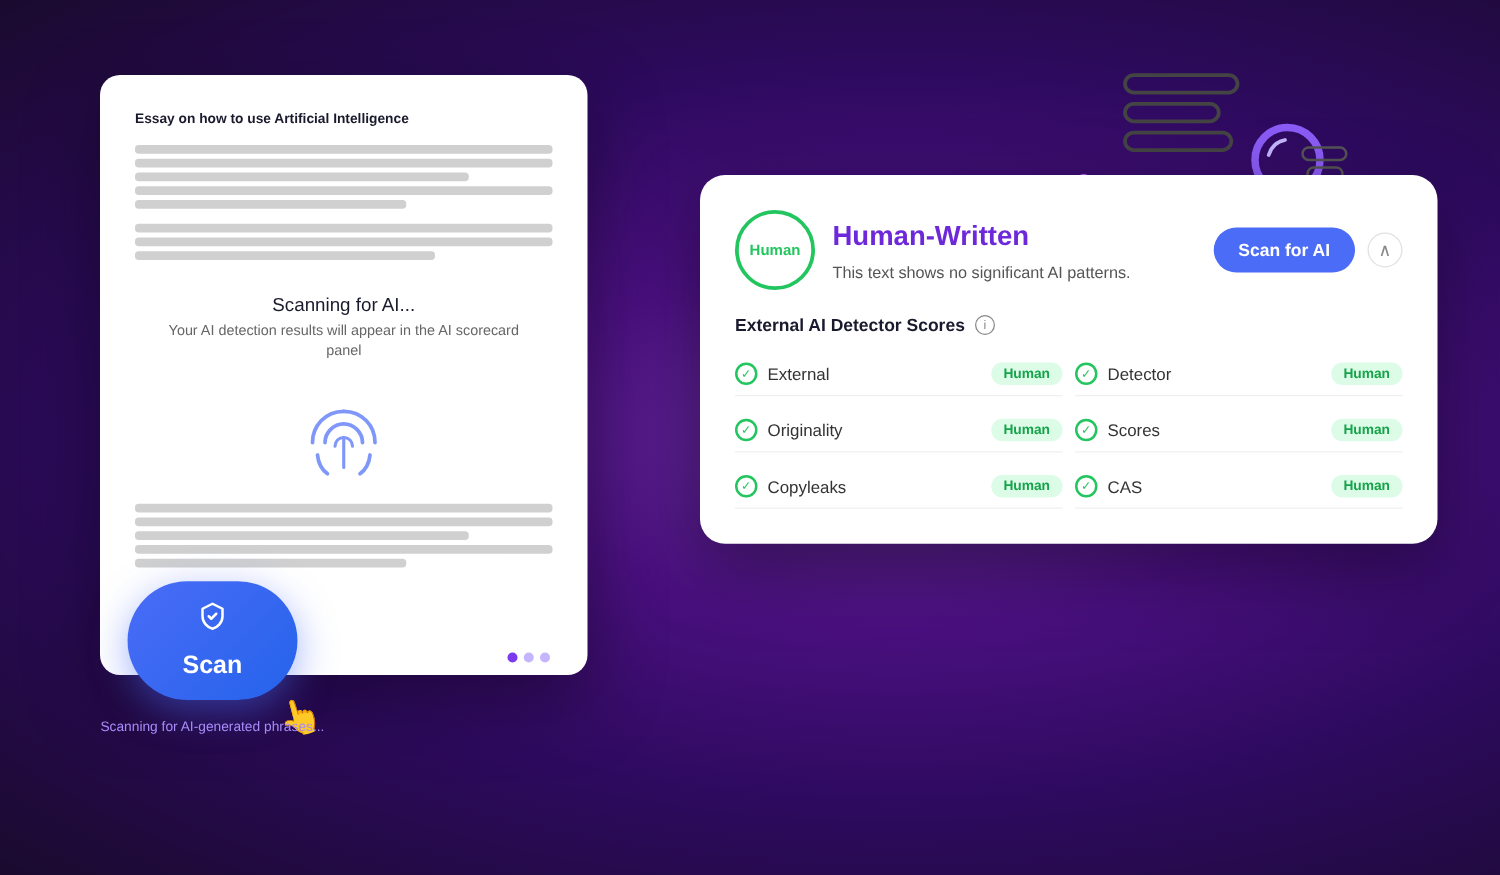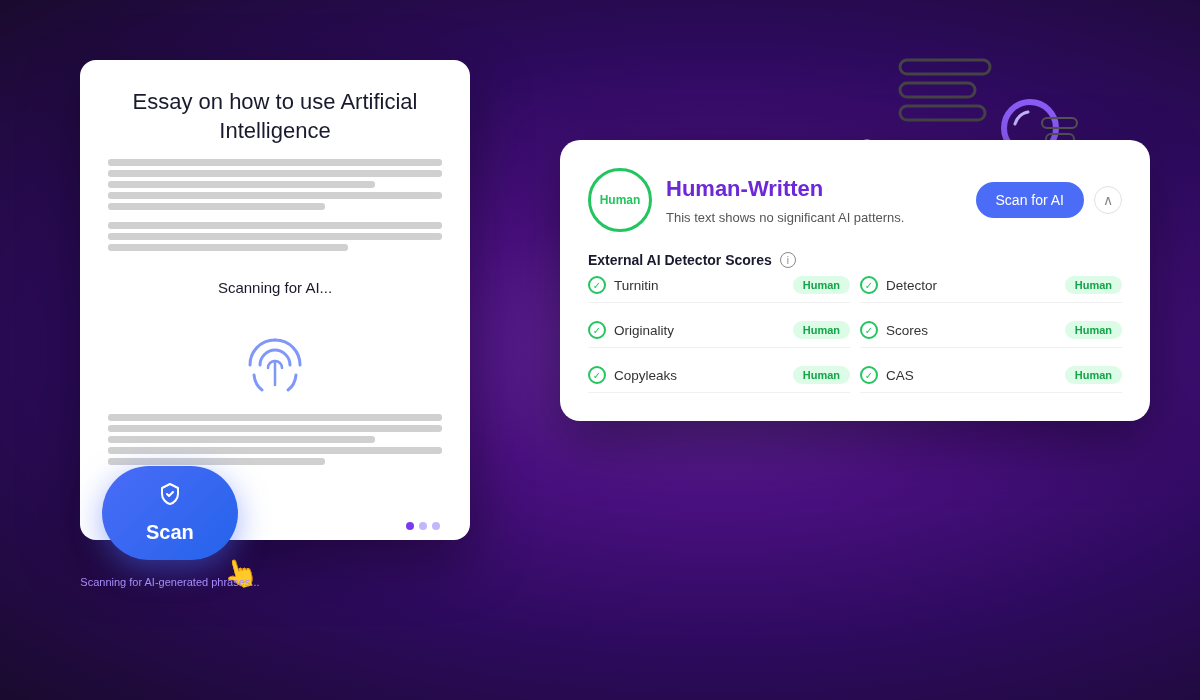--- a/index.html
+++ b/index.html
@@ -40,26 +40,25 @@
       height: 480px;
       background: white;
       border-radius: 16px;
       padding: 28px 28px 20px;
       box-shadow: 0 20px 60px rgba(0,0,0,0.4);
       overflow: hidden;
       z-index: 2;
     }
 
     .doc-title {
-      font-size: 22px;
-      font-weight: 400;
+      font-size: 11px;
+      font-weight: 700;
       color: #1a1a2e;
       margin-bottom: 14px;
       line-height: 1.3;
-      text-align: center;
     }
 
     .doc-text-lines {
       display: flex;
       flex-direction: column;
       gap: 4px;
       margin-bottom: 12px;
     }
 
     .doc-line {
@@ -235,21 +234,21 @@
       gap: 10px;
     }
 
     .scan-ai-btn {
       background: #4a6cf7;
       color: white;
       border: none;
       border-radius: 50px;
       padding: 10px 20px;
       font-size: 14px;
-      font-weight: 400;
+      font-weight: 700;
       cursor: pointer;
     }
 
     .collapse-btn {
       width: 28px;
       height: 28px;
       border: 1px solid #e0e0e0;
       border-radius: 50%;
       display: flex;
       align-items: center;
@@ -261,20 +260,21 @@
     }
 
     .scores-section {
       margin-top: 4px;
     }
 
     .scores-header {
       display: flex;
       align-items: center;
       gap: 8px;
+      margin-bottom: 14px;
     }
 
     .scores-header-text {
       font-size: 14px;
       font-weight: 600;
       color: #1a1a2e;
     }
 
     .info-icon {
       width: 16px;
@@ -388,20 +388,21 @@
     </div>
 
     <div class="doc-text-lines">
       <div class="doc-line full"></div>
       <div class="doc-line full"></div>
       <div class="doc-line mid"></div>
     </div>
 
     <div class="scanning-overlay">
       <div class="scanning-title">Scanning for AI...</div>
+      <div class="scanning-subtitle">Your AI detection results will appear in the AI scorecard panel</div>
     </div>
 
     <div class="fingerprint-icon">
       <svg class="fingerprint-svg" viewBox="0 0 70 70" fill="none" xmlns="http://www.w3.org/2000/svg">
         <path d="M35 10 C20 10 10 22 10 35" stroke="#4a6cf7" stroke-width="3" stroke-linecap="round"></path>
         <path d="M35 10 C50 10 60 22 60 35" stroke="#4a6cf7" stroke-width="3" stroke-linecap="round"></path>
         <path d="M20 35 C20 27 27 20 35 20 C43 20 50 27 50 35" stroke="#4a6cf7" stroke-width="3" stroke-linecap="round"></path>
         <path d="M28 38 C28 34 31 31 35 31 C39 31 42 34 42 38" stroke="#4a6cf7" stroke-width="2.5" stroke-linecap="round"></path>
         <path d="M14 45 Q15 55 22 60" stroke="#4a6cf7" stroke-width="3" stroke-linecap="round"></path>
         <path d="M56 45 Q55 55 48 60" stroke="#4a6cf7" stroke-width="3" stroke-linecap="round"></path>
@@ -459,21 +460,21 @@
       <div class="scores-header">
         <span class="scores-header-text">External AI Detector Scores</span>
         <div class="info-icon">i</div>
       </div>
 
       <div class="scores-grid">
 
         <div class="score-row">
           <div class="score-left">
             <div class="check-circle">✓</div>
-            <span class="score-name">Turnitin</span>
+            <span class="score-name">External</span>
           </div>
           <span class="score-badge">Human</span>
         </div>
         <div class="score-row">
           <div class="score-left">
             <div class="check-circle">✓</div>
             <span class="score-name">Detector</span>
           </div>
           <span class="score-badge">Human</span>
         </div>

